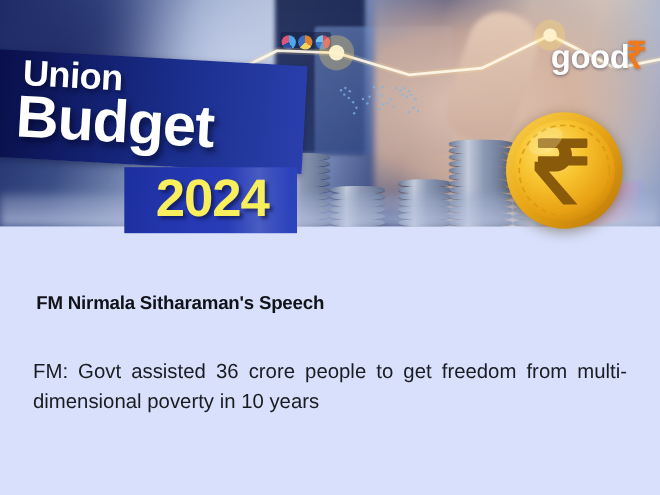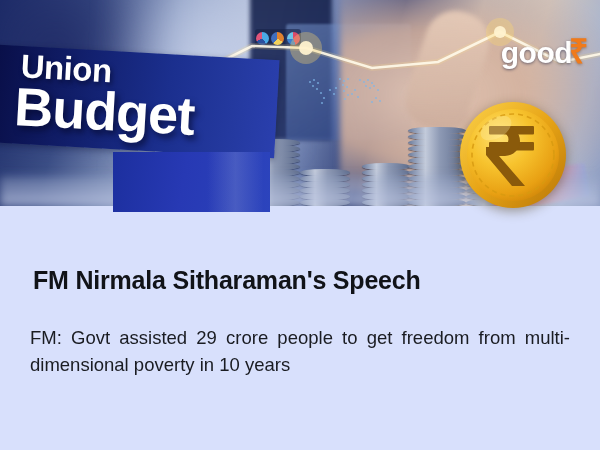--- a/index.html
+++ b/index.html
@@ -288,21 +288,21 @@
     width: 600px;
     height: 244px;
     background: #d8e0fc;
     z-index: 3;
   }
   .headline {
     position: absolute;
     left: 33px;
     top: 60px;
     color: #111318;
-    font-size: 25px;
+    font-size: 17px;
     font-weight: 700;
     letter-spacing: -0.2px;
   }
   .summary {
     position: absolute;
     left: 30px;
     top: 118px;
     width: 540px;
     color: #1a1c22;
     font-size: 18.5px;
@@ -478,20 +478,21 @@
       <span class="logo-rupee">₹</span>
   </div>
 
   <div class="banner"></div>
   <div class="banner-text">
     <div class="word-union">Union</div>
     <div class="word-budget">Budget</div>
   </div>
 
   <div class="badge-2024"></div>
+  <div class="year-text">2024</div>
 
   <svg class="rupee-coin" viewBox="0 0 110 110">
     <defs>
       <radialGradient id="coinFace" cx="36%" cy="30%" r="78%">
         <stop offset="0%" stop-color="#ffe071"></stop>
         <stop offset="42%" stop-color="#f7c32e"></stop>
         <stop offset="80%" stop-color="#e8a013"></stop>
         <stop offset="100%" stop-color="#cf8508"></stop>
       </radialGradient>
       <linearGradient id="coinRim" x1="0" y1="0" x2="1" y2="1">
@@ -506,16 +507,16 @@
     <g fill="#8a5a0b">
       <rect x="31" y="26" width="45" height="8.5" rx="1"></rect>
       <rect x="31" y="42" width="45" height="8.5" rx="1"></rect>
       <path d="M33 26 h14 a15 15 0 0 1 0 30 h-6 l26 30 h-13 L28 55 v-8 h15 a7.5 7.5 0 0 0 0-15 H33 z"></path>
     </g>
     <ellipse cx="38" cy="28" rx="17" ry="10" fill="#fff3b0" opacity="0.3" transform="rotate(-32 38 28)"></ellipse>
   </svg>
 
   <div class="content">
     <div class="headline">FM Nirmala Sitharaman's Speech</div>
-    <div class="summary">FM: Govt assisted 29 crore people to get freedom from multi-dimensional poverty in 10 years</div>
+    <div class="summary">FM: Govt assisted 36 crore people to get freedom from multi-dimensional poverty in 10 years</div>
   </div>
 
 </div>
 
 </body></html>

